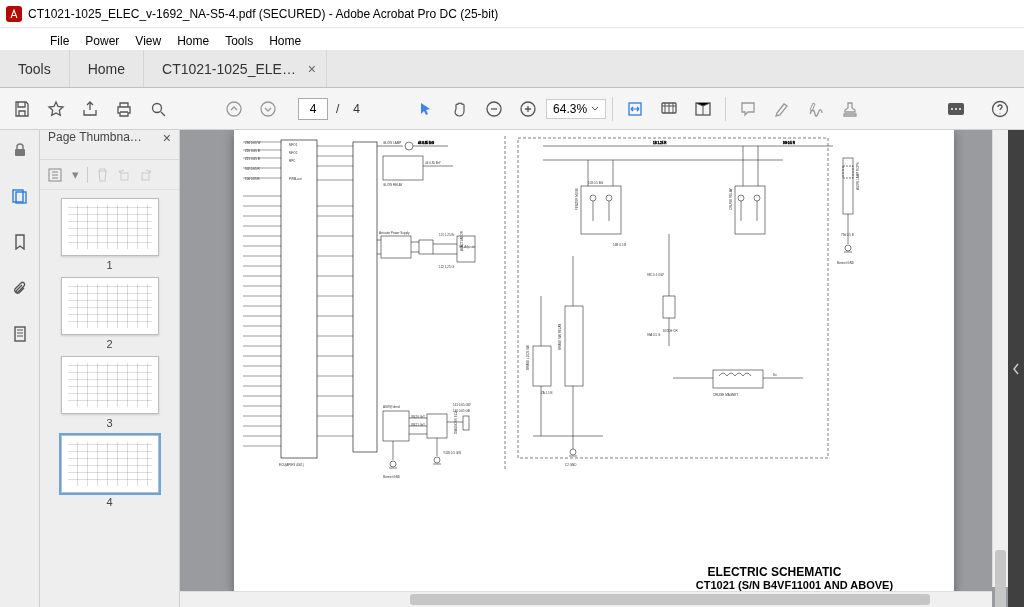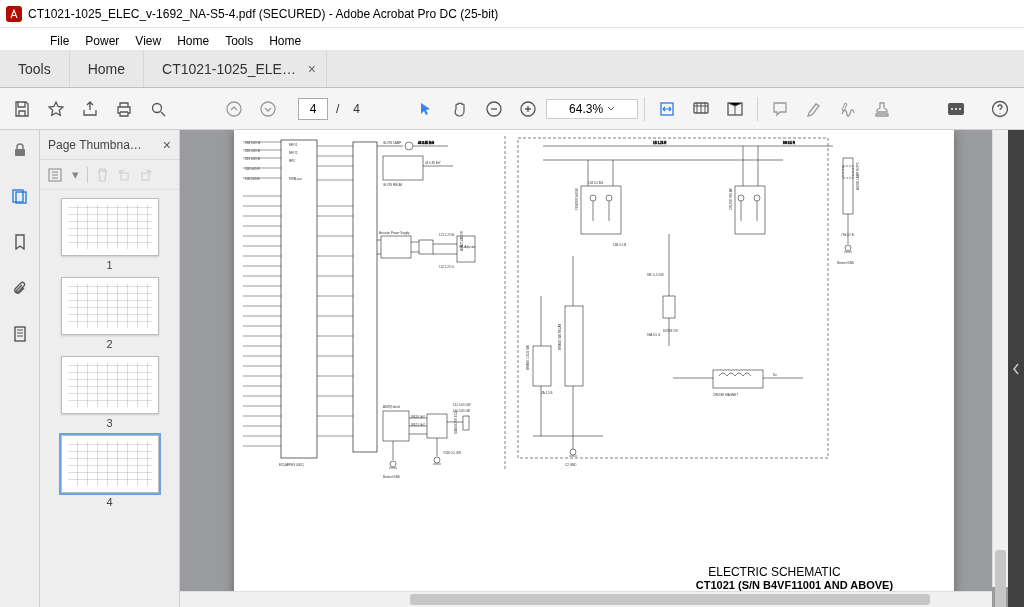--- a/index.html
+++ b/index.html
@@ -12,43 +12,43 @@
 .tabbar { height: 38px; background: #e8e8e8; display: flex; align-items: flex-end; border-bottom: 1px solid #bfbfbf; }
 .app-tab { height: 100%; padding: 0 18px; display: flex; align-items: center; font-size: 14px; color: #333; border-right: 1px solid #d6d6d6; cursor: pointer; white-space:nowrap;}
 .app-tab.doc { position: relative; padding-right: 30px;}
 .app-tab .close-x { position:absolute; right:10px; font-size:14px; color:#666;}
 .toolbar { height: 42px; background: #f5f5f5; border-bottom: 1px solid #d0d0d0; display: flex; align-items: center; padding: 0 6px; gap: 2px; }
 .tbtn { width: 32px; height: 32px; display: flex; align-items: center; justify-content: center; color: #555; cursor: pointer; border-radius: 2px; }
 .tsep { width: 1px; height: 24px; background: #d0d0d0; margin: 0 4px; }
 .tgap { flex: 0 0 auto; width: 40px; }
 .page-input { width: 30px; height: 22px; border: 1px solid #aaa; text-align: center; font-size: 12px; }
 .page-total { font-size: 12px; color: #333; padding: 0 6px; }
-.zoom-box { font-size: 12px; padding: 2px 22px; border: 1px solid #ccc; background: #fff; display:flex; align-items:center; gap:4px;}
+.zoom-box { font-size: 12px; padding: 2px 6px; border: 1px solid #ccc; background: #fff; display:flex; align-items:center; gap:4px;}
 .content { flex: 1; display: flex; overflow: hidden; background: #999b9e; }
 .leftrail { width: 40px; background: #eeeeee; border-right: 1px solid #cfcfcf; display: flex; flex-direction: column; align-items: center; padding-top: 6px; gap: 18px; }
 .railbtn { width: 28px; height: 28px; display: flex; align-items: center; justify-content: center; color: #555; cursor: pointer; }
 .railbtn.active { color: #2a7de1; }
 .thumbs { width: 140px; background: #eeeeee; border-right: 1px solid #cfcfcf; display: flex; flex-direction: column; }
-.thumbs-head { height: 30px; display: flex; align-items: center; padding: 0 8px; font-size: 12px; color: #444; border-bottom: 1px solid #d9d9d9; }
+.thumbs-head { height: 30px; display: flex; padding: 0 8px; font-size: 12px; color: #444; border-bottom: 1px solid #d9d9d9; }
 .thumbs-head .x { margin-left: auto; font-size: 14px; color: #555; cursor: pointer; }
 .thumbs-tools { height: 30px; display: flex; align-items: center; gap: 8px; padding: 0 8px; color: #888; font-size: 13px; border-bottom: 1px solid #e0e0e0;}
 .thumbs-list { flex: 1; overflow: auto; padding: 8px 0; display: flex; flex-direction: column; align-items: center; gap: 6px; }
 .thumb { display: flex; flex-direction: column; align-items: center; gap: 3px; }
 .thumb .pg { width: 98px; height: 58px; background: #fff; border: 1px solid #bdbdbd; box-shadow: 0 1px 2px rgba(0,0,0,.15); position: relative; overflow:hidden;}
 .thumb.sel .pg { outline: 2px solid #6aa4e6; }
 .thumb .num { font-size: 11px; color: #444; }
 .thumb .scribble { position:absolute; inset:6px; background:
  repeating-linear-gradient(0deg, transparent 0 6px, #0002 6px 7px),
  repeating-linear-gradient(90deg, transparent 0 9px, #0002 9px 10px);}
 .docarea { flex: 1; position: relative; overflow: auto; display: flex; justify-content: center; padding: 0 0 20px; }
 .page { width: 720px; min-height: 540px; background: #fff; box-shadow: 0 2px 10px rgba(0,0,0,.35); margin-top: 0; position: relative; }
 .schem { position: absolute; left: 8px; top: 6px; right: 40px; height: 420px; }
 .schem svg { width: 100%; height: 100%; }
 .title-block { position: absolute; right: 60px; top: 435px; text-align: center; font-family: Arial, sans-serif; color:#000; }
-.title-block .t1 { font-weight: normal; font-size: 12px; }
+.title-block .t1 { font-weight: bold; font-size: 12px; }
 .title-block .t2, .title-block .t3 { font-weight: bold; font-size: 11px; margin-left: 40px; }
 .scroll-v { position: absolute; right: 0; top: 0; bottom: 20px; width: 16px; background: #f0f0f0; border-left: 1px solid #ddd;}
 .scroll-v .sthumb { position: absolute; left: 2px; right: 2px; top: 420px; height: 70px; background: #c6c6c6; border-radius: 3px;}
 .scroll-h { position: absolute; left: 0; right: 16px; bottom: 0; height: 16px; background: #f0f0f0; border-top: 1px solid #ddd;}
 .scroll-h .sthumb { position: absolute; top: 2px; bottom: 2px; left: 230px; width: 520px; background: #c6c6c6; border-radius: 3px;}
 .rightrail { width: 16px; background: #404040; display:flex; align-items:center; justify-content:center; color:#c9c9c9;}
 .topright { position: absolute; right: 8px; display: flex; gap: 12px; align-items: center; }
 svg { display:block; }
 .tiny { font-size: 3px; fill:#333; font-family: Arial;}
 </style>

